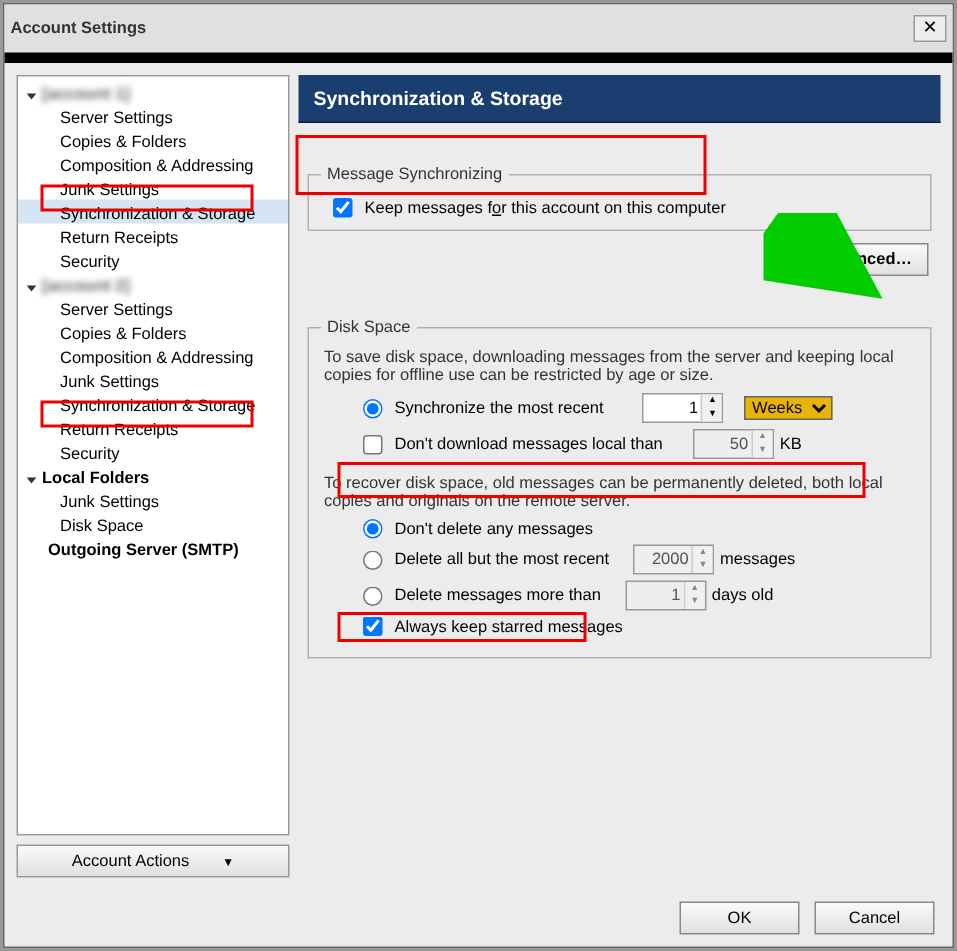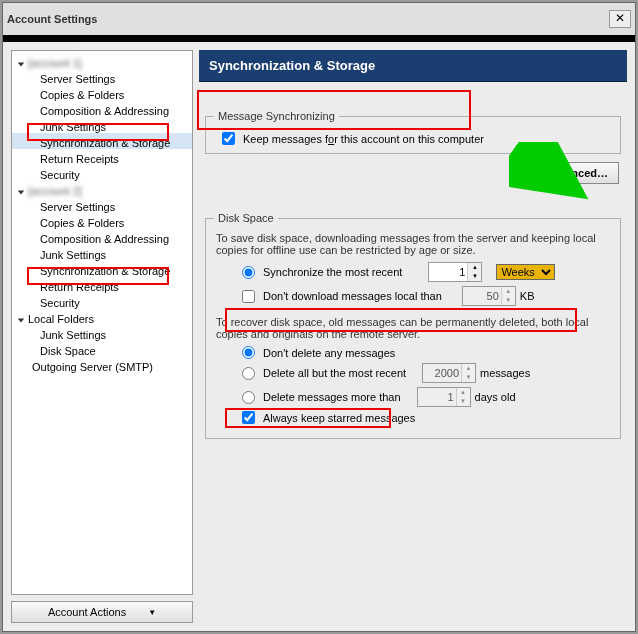--- a/index.html
+++ b/index.html
@@ -5,21 +5,21 @@
 * { box-sizing: border-box; margin: 0; padding: 0; }
 body { font-family: "Segoe UI", Tahoma, Arial, sans-serif; font-size: 11px; background: #999; width: 638px; height: 634px; overflow: hidden; position: relative; }
 .dialog { position: absolute; left: 2px; top: 2px; width: 634px; height: 630px; background: #ececec; border: 1px solid #666; display: flex; flex-direction: column; }
 .titlebar { background: #e0e0e0; border-bottom: 7px solid #000000; height: 22px; display: flex; align-items: center; padding: 16px 4px; }
 .titlebar .title { flex: 1; font-weight: bold; color: #333; font-size: 11px; }
 .titlebar .close { width: 22px; height: 18px; background: #eee; border: 1px solid #999; text-align: center; line-height: 14px; cursor: pointer; font-size: 12px; font-family: Arial; }
 .body { flex: 1; display: flex; padding: 8px; gap: 6px; }
 .sidebar { width: 182px; display: flex; flex-direction: column; }
 .tree { flex: 1; background: #fff; border: 1px solid #999; overflow: auto; padding: 2px 0; }
 .tree-row { display: flex; align-items: flex-end; height: 16px; padding-left: 4px; cursor: pointer; white-space: nowrap; }
-.tree-row.top { font-weight: normal; }
+.tree-row.top { font-weight: bold; }
 .tree-row.child { padding-left: 28px; }
 .tree-row.selected { background: #d6e5f3; }
 .tree-twisty { width: 10px; height: 10px; margin-right: 2px; display: inline-flex; align-items: center; justify-content: center; }
 .tree-twisty svg { width: 8px; height: 8px; }
 .blur { filter: blur(2px); color: #666; }
 .account-actions { margin-top: 6px; height: 22px; background: linear-gradient(#fafafa,#e0e0e0); border: 1px solid #999; display: flex; align-items: center; justify-content: center; cursor: pointer; font-size: 11px; gap: 22px; text-align: center; }
 .account-actions .dd { font-size: 8px; }
 .content { flex: 1; display: flex; flex-direction: column; }
 .header { background: #1a3e6f; color: #fff; padding: 8px 10px; font-weight: bold; font-size: 13px; border-bottom: 1px solid #0a2040; }
 .panel { flex: 1; padding: 0 6px 4px 6px; position: relative; }
@@ -228,16 +228,20 @@
           <defs>
               <marker id="ah" markerWidth="12" markerHeight="12" refX="9" refY="5" orient="auto">
                 <path d="M0,0 L10,5 L0,10 Z" fill="#0c0"></path>
               </marker>
             </defs>
           <line x1="10" y1="8" x2="72" y2="52" stroke="#0c0" stroke-width="9" marker-end="url(#ah)"></line>
         </svg>
       </div>
     </div>
   </div>
+  <div class="buttons">
+    <button class="btn">OK</button>
+    <button class="btn">Cancel</button>
+  </div>
 </div>
 
 <div class="redbox" style="left:27px; top:123px; width:142px; height:18px;"></div>
 <div class="redbox" style="left:27px; top:267px; width:142px; height:18px;"></div>
 
 </body></html>

